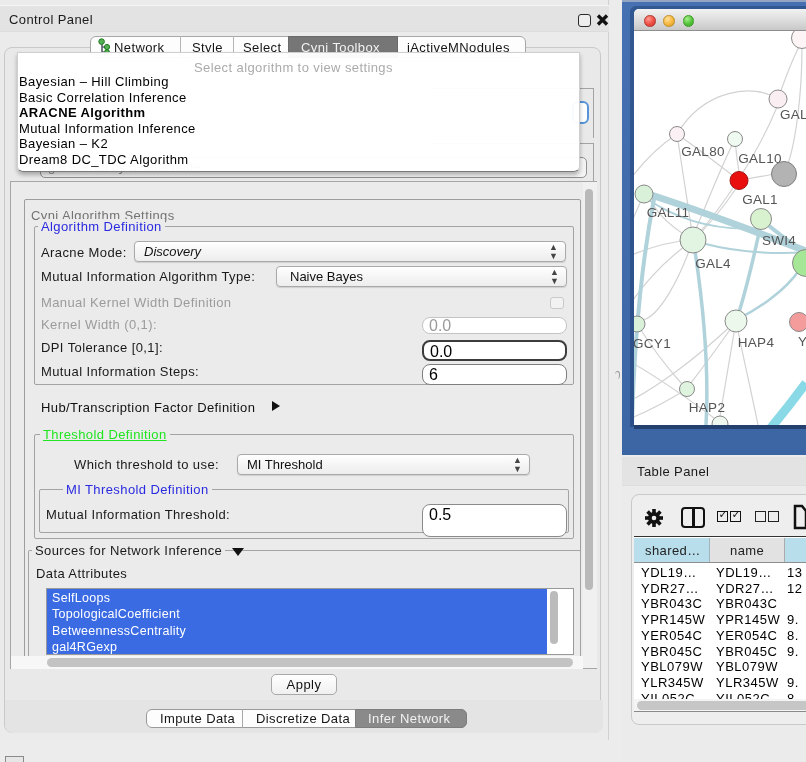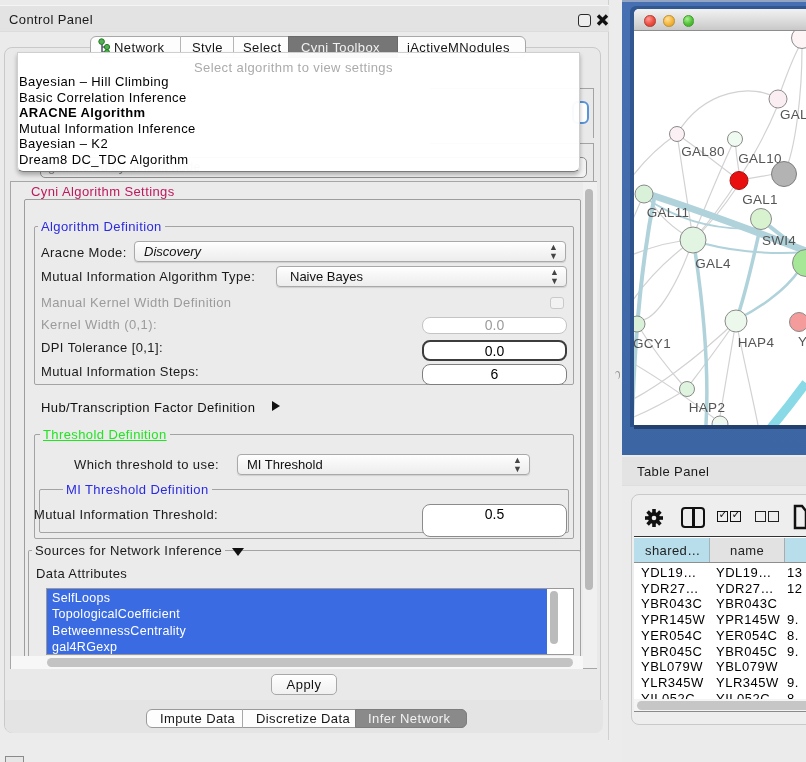--- a/index.html
+++ b/index.html
@@ -5,21 +5,21 @@
 * { margin:0; padding:0; box-sizing:border-box; }
 html,body { width:806px; height:762px; overflow:hidden; background:#ececec;
   font-family:"Liberation Sans", sans-serif; }
 .abs { position:absolute; }
 #stage { position:relative; width:806px; height:762px; }
 .lbl { position:absolute; font-size:13px; color:#1a1a1a; white-space:nowrap; letter-spacing:0.4px; }
 .bold { font-weight:normal; }
 .gray { color:#9b9b9b; }
 .gbox { position:absolute; border:1px solid #a3a3a3; border-radius:2px; }
 .gtitle { position:absolute; font-size:13px; background:#ebebeb; padding:0 3px; white-space:nowrap; letter-spacing:0.4px; }
-.field { position:absolute; background:#fff; font-size:14px; text-align:center;
+.field { position:absolute; background:#fff; font-size:16px; text-align:left;
   padding:0 6px; line-height:19px;border-radius:8px; }
 .combo { position:absolute; background:linear-gradient(#ffffff,#f6f6f6 45%,#ededed);
   border:1px solid #a9a9a9; border-radius:4px; font-size:13px; color:#111;
   line-height:19px; padding-left:9px; box-shadow:0 1px 1px rgba(0,0,0,0.12); }
 .combo .arr { position:absolute; right:7px; top:1px; font-size:9px; color:#444; line-height:9px; }
 </style>
 </head>
 <body>
 <div id="stage">
 
@@ -54,21 +54,21 @@
 <div class="abs" style="left:430px;top:143px;width:164px;height:38px;border-top:1px solid #a3a3a3;border-right:1px solid #a3a3a3;"></div>
 <div class="abs" style="left:40px;top:157px;width:547px;height:21px;border:1px solid #909090;border-radius:5px;background:#f3f3f3;"></div>
 <div class="abs" style="left:48px;top:159px;font-size:13px;color:#8a8a8a;">gal:filtered by default node</div>
 
 <div class="abs" style="left:10px;top:181px;width:587px;height:488px;background:#ebebeb;border:1px solid #a6a6a6;"></div>
 
 <div class="abs" style="left:583px;top:182px;width:14px;height:486px;background:#f0f0f0;"></div>
 <div class="abs" style="left:584.5px;top:189px;width:8px;height:401px;background:#b9b9b9;border-radius:4.5px;"></div>
 
 <div class="gbox" style="left:24px;top:199px;width:557px;height:468px;border-color:#9d9d9d;"></div>
-<div class="gtitle" style="left:28px;top:184px;color:#be185d;">Cyni Algorithm Settings</div>
+<div class="gtitle" style="left:28px;top:208px;color:#737373;">Cyni Algorithm Settings</div>
 
 <div class="gbox" style="left:34px;top:226px;width:540px;height:159px;"></div>
 <div class="gtitle" style="left:38px;top:219px;color:#2a2ae0;">Algorithm Definition</div>
 
 <div class="lbl bold" style="left:41px;top:245px;">Aracne Mode:</div>
 <div class="combo" style="left:134px;top:241px;width:432px;height:21px;font-style:italic;">Discovery<span class="arr">▲<br>▼</span></div>
 <div class="lbl bold" style="left:41px;top:269px;">Mutual Information Algorithm Type:</div>
 <div class="combo" style="left:276px;top:266px;width:291px;height:21px;padding-left:13px;">Naive Bayes<span class="arr">▲<br>▼</span></div>
 <div class="lbl bold gray" style="left:41px;top:295px;">Manual Kernel Width Definition</div>
 <div class="abs" style="left:550px;top:297px;width:14px;height:12px;border:1px solid #c9c9c9;border-radius:3px;background:#f2f2f2;"></div>
@@ -83,21 +83,21 @@
 <div class="abs" style="left:272px;top:401px;width:0;height:0;border-left:8px solid #111;border-top:5.5px solid transparent;border-bottom:5.5px solid transparent;"></div>
 
 <div class="gbox" style="left:34px;top:434px;width:540px;height:105px;"></div>
 <div class="gtitle" style="left:40px;top:427px;color:#21e521;text-decoration:underline;">Threshold Definition</div>
 
 <div class="lbl bold" style="left:74px;top:457px;">Which threshold to use:</div>
 <div class="combo" style="left:237px;top:454px;width:293px;height:21px;">MI Threshold<span class="arr">▲<br>▼</span></div>
 
 <div class="gbox" style="left:39px;top:489px;width:530px;height:44px;"></div>
 <div class="gtitle" style="left:43px;top:482px;color:#2a2ae0;margin-left:20px;">MI Threshold Definition</div>
-<div class="lbl bold" style="left:34px;top:507px;">Mutual Information Threshold:</div>
+<div class="lbl bold" style="left:46px;top:507px;">Mutual Information Threshold:</div>
 <div class="field" style="left:422px;top:504px;width:145px;height:33px;border:1px solid #8b8b8b;color:#000;">0.5</div>
 
 <div class="gbox" style="left:28px;top:550px;width:553px;height:118px;border-bottom:none;border-radius:2px 2px 0 0;"></div>
 <div class="gtitle" style="left:32px;top:543px;color:#1a1a1a;">Sources for Network Inference</div>
 <div class="abs" style="left:232px;top:548px;width:0;height:0;border-top:8px solid #111;border-left:6.5px solid transparent;border-right:6.5px solid transparent;"></div>
 <div class="lbl bold" style="left:36px;top:566px;">Data Attributes</div>
 
 <div class="abs" style="left:46px;top:588px;width:528px;height:67px;background:#ffffff;border:1px solid #999;"></div>
 <div class="abs" style="left:47px;top:589px;width:500px;height:65px;background:#3b6be3;"></div>
 <div class="abs" style="left:52px;top:590px;font-size:12.5px;color:#fff;line-height:16.3px;letter-spacing:0.3px;">SelfLoops<br>TopologicalCoefficient<br>BetweennessCentrality<br>gal4RGexp</div>

